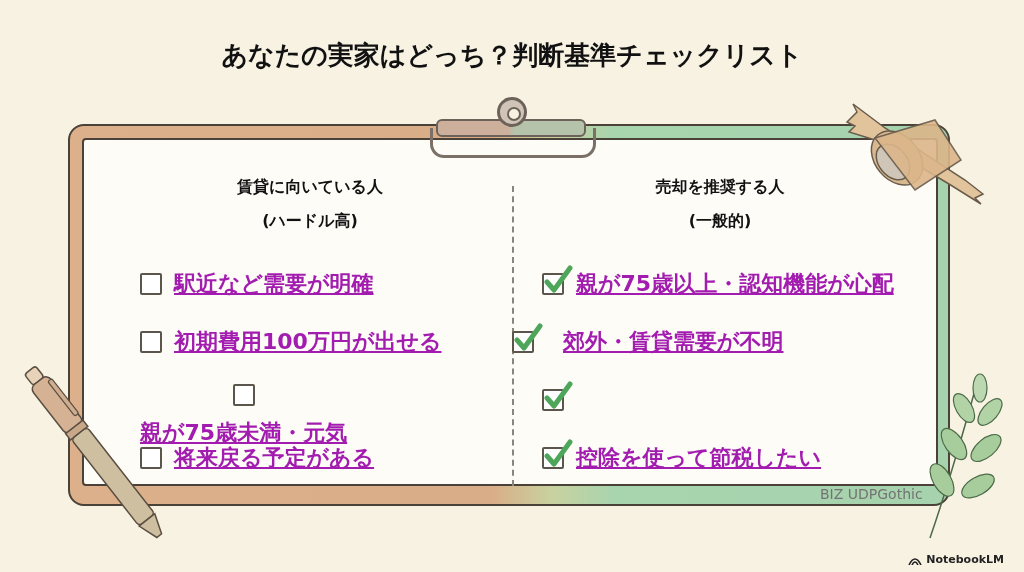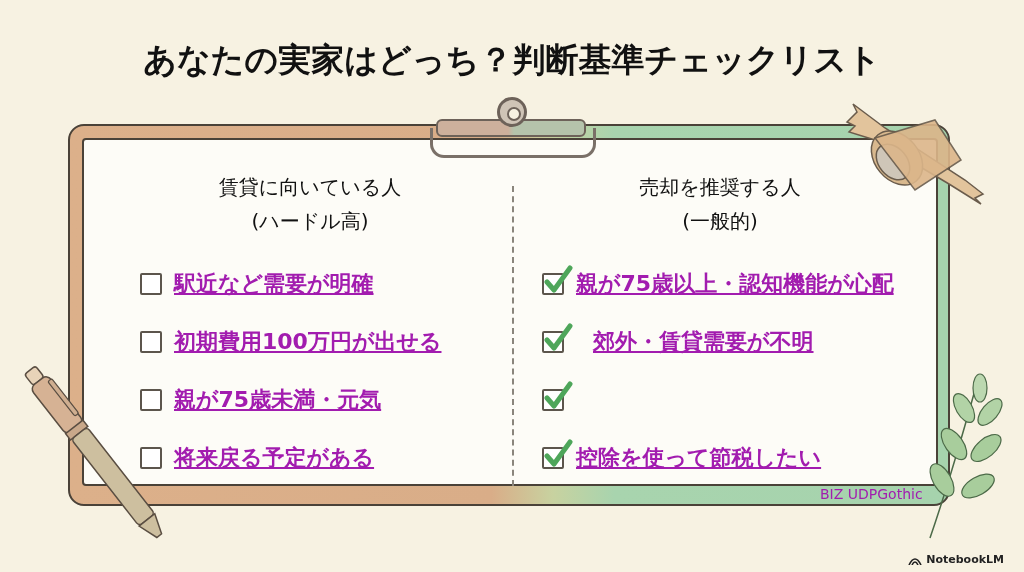--- a/index.html
+++ b/index.html
@@ -5,21 +5,21 @@
     * { box-sizing: border-box; margin: 0; padding: 0; }
     html, body { width: 1024px; height: 572px; overflow: hidden; }
     body {
       background: #f7f2e2;
       font-family: "DejaVu Sans", sans-serif;
       position: relative;
       color: #1a1a1a;
     }
     .title {
       position: absolute; top: 38px; left: 0; width: 1024px;
-      text-align: center; font-size: 33px; font-weight: bold;
+      text-align: center; font-size: 26px; font-weight: bold;
       letter-spacing: 0px; color: #111;
     }
     
     .frame {
       position: absolute; left: 68px; top: 124px; width: 882px; height: 382px;
       border-radius: 16px;
       border: 2px solid #4a4238;
       background: linear-gradient(90deg, #dcb08a 0%, #d9ad88 48%, #c8d2a0 55%, #a8d4ae 62%, #a6d3ad 100%);
     }
     .paper {
@@ -46,35 +46,35 @@
       position: absolute; left: 430px; top: 128px; width: 166px; height: 30px;
       border: 3px solid #7a7068; border-top: none;
       border-radius: 0 0 14px 14px; background: transparent;
     }
     
     .divider {
       position: absolute; left: 512px; top: 186px; width: 0; height: 300px;
       border-left: 2px dashed #8a857c;
     }
     .col-heading {
-      position: absolute; text-align: center; font-weight: normal; font-size: 20px; line-height: 34px; color: #111;
+      position: absolute; text-align: center; font-weight: bold; font-size: 16px; line-height: 34px; color: #111;
     }
     .col-left-head { left: 130px; top: 170px; width: 360px; }
     .col-right-head { left: 530px; top: 170px; width: 380px; }
     .item {
       position: absolute; display: flex; align-items: center; gap: 12px;
       font-size: 22px; font-weight: bold; color: #a21caf; height: 32px; text-decoration: underline;
     }
     .checkbox {
       width: 22px; height: 22px; border: 2.5px solid #5c554c; border-radius: 2px;
       background: #fff; position: relative; flex: none;
     }
     .checkbox.checked svg { position: absolute; left: -1px; top: -10px; }
     .font-note {
-      position: absolute; left: 820px; top: 486px; font-size: 14px; color: #a21caf;
+      position: absolute; left: 820px; top: 486px; font-size: 14px; color: #737373;
     }
     .brand {
       position: absolute; right: 20px; bottom: 6px; font-size: 11px; font-weight: bold; color: #222;
       display: flex; align-items: center; gap: 4px;
     }
     .deco { position: absolute; }
   </style>
 </head>
 <body>
 
@@ -100,38 +100,38 @@
 </div>
 
 <div class="item" style="left:140px; top:268px;">
   <span class="checkbox"></span>
   <span>駅近など需要が明確</span>
 </div>
 <div class="item" style="left:140px; top:326px;">
   <span class="checkbox"></span>
   <span>初期費用100万円が出せる</span>
 </div>
-<div class="item" style="left:140px; top:384px;">
+<div class="item" style="left:140px; top:384px;flex-direction:column;">
   <span class="checkbox"></span>
   <span>親が75歳未満・元気</span>
 </div>
 <div class="item" style="left:140px; top:442px;">
   <span class="checkbox"></span>
   <span>将来戻る予定がある</span>
 </div>
 
 <div class="item" style="left:542px; top:268px;text-align:center;">
   <span class="checkbox checked">
     <svg width="30" height="30" viewBox="0 0 30 30">
         <path d="M4 17 L11 25 L27 3" stroke="#4ea65a" stroke-width="5" fill="none" stroke-linecap="round" stroke-linejoin="round"></path>
       </svg>
   </span>
   <span>親が75歳以上・認知機能が心配</span>
 </div>
-<div class="item" style="left:542px; top:326px;gap:29px;">
+<div class="item" style="left:512px; top:326px;gap:29px;">
   <span class="checkbox checked">
     <svg width="30" height="30" viewBox="0 0 30 30">
         <path d="M4 17 L11 25 L27 3" stroke="#4ea65a" stroke-width="5" fill="none" stroke-linecap="round" stroke-linejoin="round"></path>
       </svg>
   </span>
   <span>郊外・賃貸需要が不明</span>
 </div>
 <div class="item" style="left:542px; top:384px;">
   <span class="checkbox checked">
     <svg width="30" height="30" viewBox="0 0 30 30">

